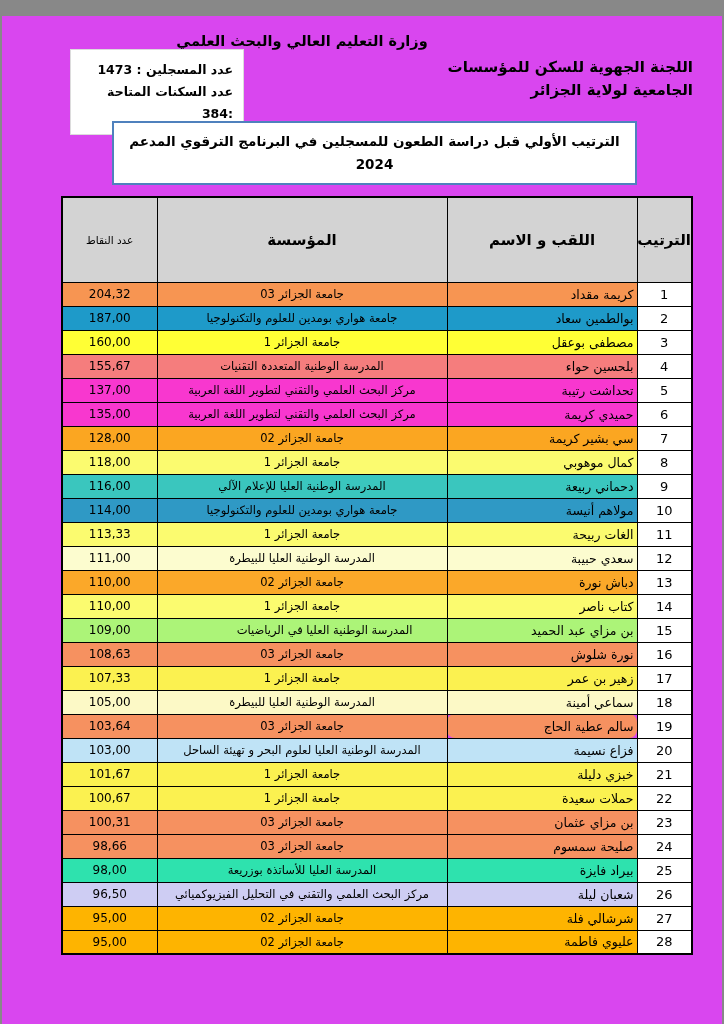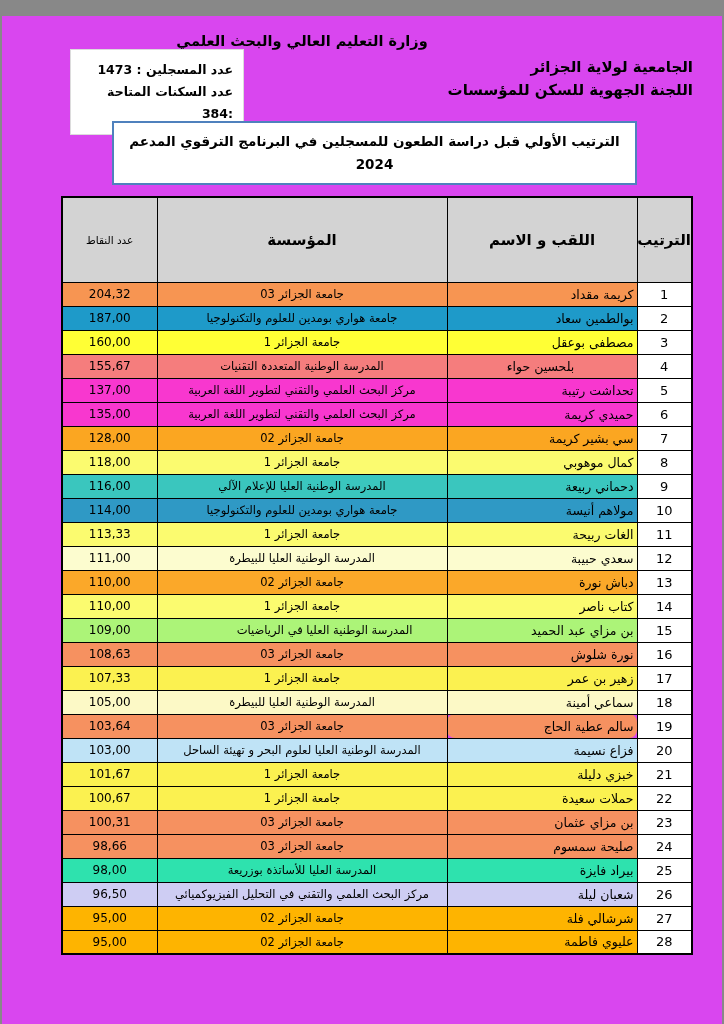--- a/index.html
+++ b/index.html
@@ -49,22 +49,22 @@
   td.points      { text-align: center; font-size: 12px; direction: ltr; unicode-bidi: embed; }
 </style>
 </head>
 <body>
 
 <div class="page">
 
   <div class="ministry-title">وزارة التعليم العالي والبحث العلمي</div>
 
   <div class="committee-block">
+    <div>اللجنة الجهوية للسكن للمؤسسات</div>
     <div>الجامعية لولاية الجزائر</div>
-    <div>اللجنة الجهوية للسكن للمؤسسات</div>
   </div>
 
   <div class="stats-box">
     <div>عدد المسجلين : 1473</div>
     <div>عدد السكنات المتاحة :384</div>
   </div>
 
   <div class="title-box">
     <div>الترتيب الأولي قبل دراسة الطعون للمسجلين في البرنامج الترقوي المدعم 2024</div>
   </div>
@@ -92,21 +92,21 @@
           <td class="points" style="background: rgb(30, 154, 201);">187,00</td>
         </tr>
         <tr>
           <td class="rank" style="background: rgb(255, 255, 255);">3</td>
           <td class="name" style="background: rgb(255, 255, 53);">مصطفى بوعقل</td>
           <td class="institution" style="background: rgb(255, 255, 53);">جامعة الجزائر 1</td>
           <td class="points" style="background: rgb(255, 255, 53);">160,00</td>
         </tr>
         <tr>
           <td class="rank" style="background: rgb(255, 255, 255);">4</td>
-          <td class="name" style="background: rgb(245, 125, 125); text-align: center;">بلحسين حواء</td>
+          <td class="name" style="background: rgb(245, 125, 125);">بلحسين حواء</td>
           <td class="institution" style="background: rgb(245, 125, 125);">المدرسة الوطنية المتعددة التقنيات</td>
           <td class="points" style="background: rgb(245, 125, 125);">155,67</td>
         </tr>
         <tr>
           <td class="rank" style="background: rgb(255, 255, 255);">5</td>
           <td class="name" style="background: rgb(248, 55, 207);">تحداشت رتيبة</td>
           <td class="institution" style="background: rgb(248, 55, 207);">مركز البحث العلمي والتقني لتطوير اللغة العربية</td>
           <td class="points" style="background: rgb(248, 55, 207);">137,00</td>
         </tr>
         <tr>

